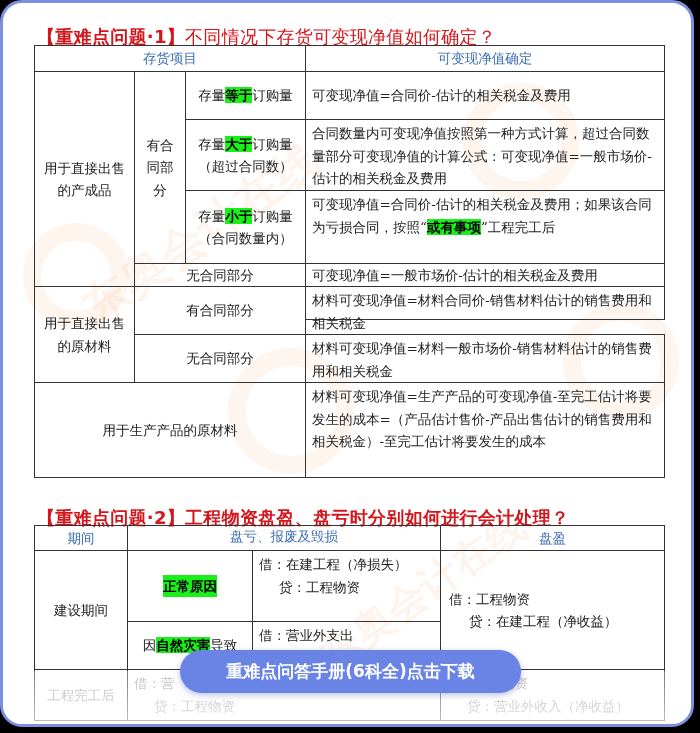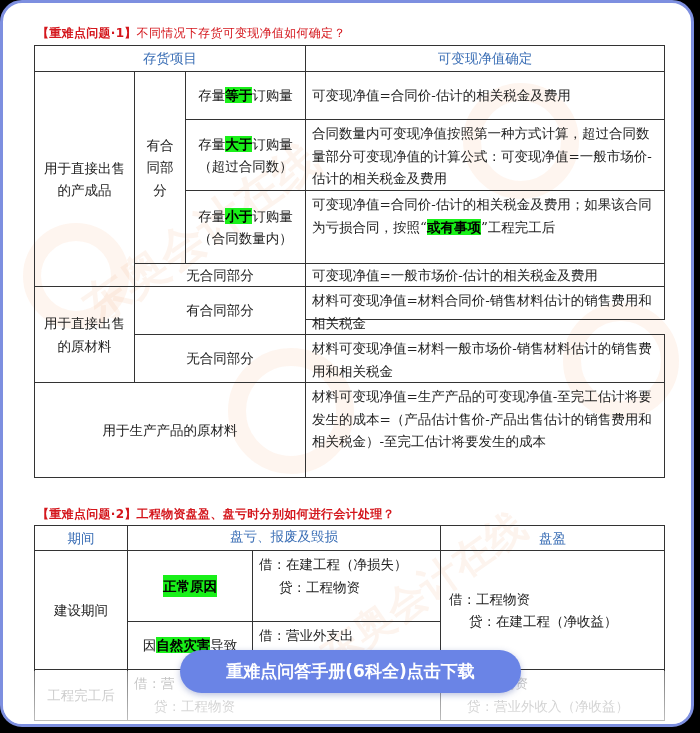--- a/index.html
+++ b/index.html
@@ -3,21 +3,21 @@
 <meta charset="utf-8">
 <style>
   html, body { margin:0; padding:0; }
   body { width:700px; height:733px; background:#000; position:relative; overflow:hidden;
          font-family:"DejaVu Serif","Liberation Serif",serif; }
   .frame { position:absolute; left:0; top:0; width:694px; height:727px; background:#fff;
            border:3px solid #7d8fe0; border-radius:22px; overflow:hidden; box-sizing:border-box; }
   .wm { position:absolute; pointer-events:none; color:rgba(240,170,120,0.13); font-family:"DejaVu Sans",sans-serif;
         font-weight:bold; transform:rotate(-35deg); white-space:nowrap; }
   .wm-circle { position:absolute; border-radius:50%; border:18px solid rgba(245,175,120,0.12); pointer-events:none; }
-  .qtitle { position:absolute; left:34px; font-size:12px; color:#d4161c; font-family:"DejaVu Sans",sans-serif; letter-spacing:0.3px; }
+  .qtitle { position:absolute; left:34px; font-size:18px; color:#d4161c; font-family:"DejaVu Sans",sans-serif; letter-spacing:0.3px; }
   .qtitle .tag { font-weight:bold; }
   .qtitle.bold { font-weight:bold; }
   .cell { position:absolute; box-sizing:border-box; border:1px solid #333; font-size:13.5px; color:#222; line-height:22.5px; }
   .hdr { color:#3a6eb5; text-align:center; display:flex; align-items:center; justify-content:center; }
   .ctr { display:flex; align-items:center; justify-content:center; text-align:center; }
   .lft { padding:2px 6px; }
   .vctr { display:flex; align-items:center; }
   .hl { background:#19f019; font-weight:bold; color:#000; }
   .fade { position:absolute; left:0; top:668px; width:100%; height:60px;
           background:linear-gradient(to bottom, rgba(255,255,255,0.35), rgba(255,255,255,0.75)); pointer-events:none; }

